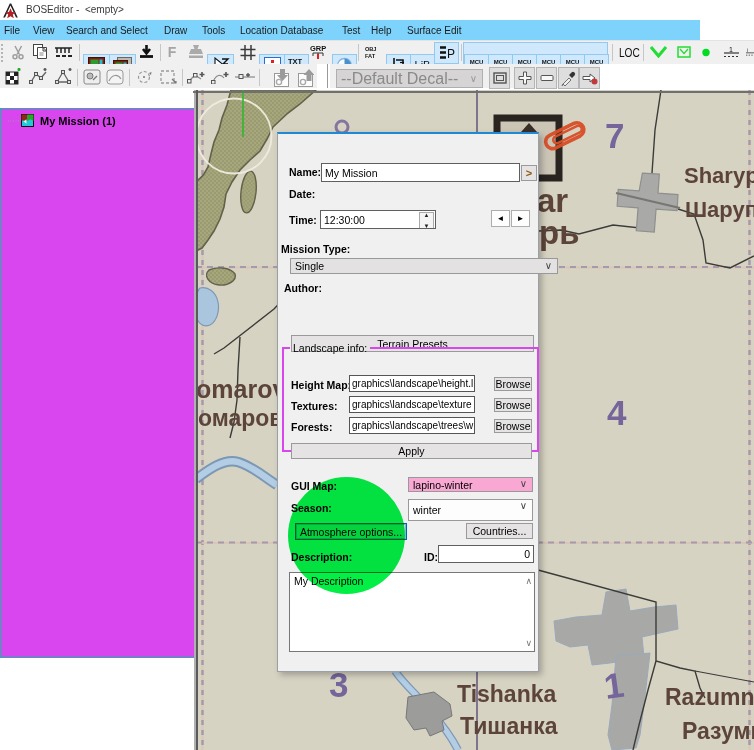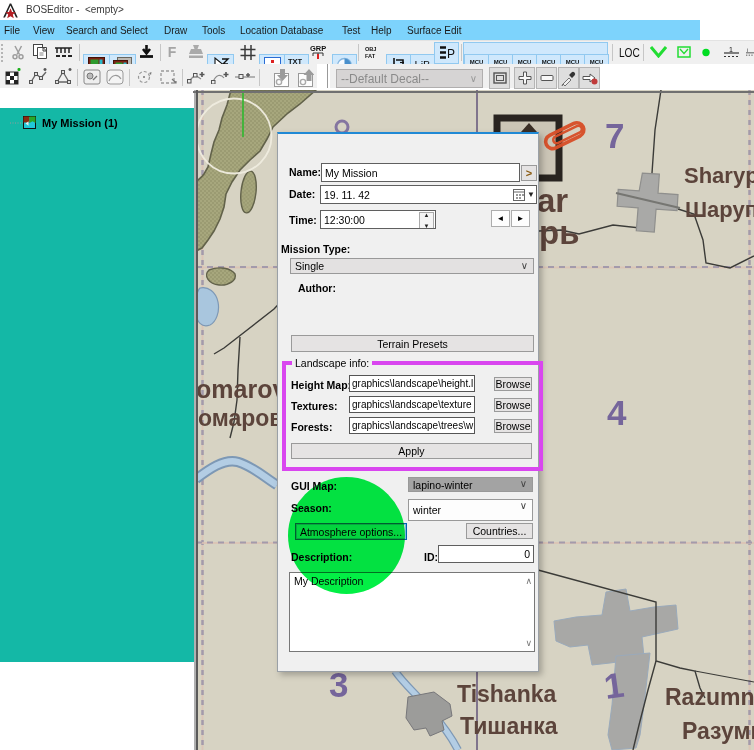--- a/index.html
+++ b/index.html
@@ -18,21 +18,21 @@
 .tbtn{position:absolute;top:1px;height:20px;display:flex;align-items:center;justify-content:center;}
 .hl{background:#cfe8fc;border:1px solid #91c9f0;margin-top:12px;}
 .tsep{position:absolute;top:3px;width:1px;height:17px;background:#c6c6c6;}
 .grip{position:absolute;top:3px;width:4px;height:18px;border-left:2px dotted #b5b5b5;}
 #tb2 .tbtn{top:3px;}
 #tb2 .tsep{top:5px;}
 .mcu b{font-size:6px;font-weight:bold;color:#111;text-align:center;line-height:6.5px;display:block;}
 .mcu i{display:block;font-style:normal;}
 
 #leftpanel{position:absolute;left:0;top:90px;width:196px;height:660px;background:#fff;}
-#tree{position:absolute;left:0px;top:18px;width:193px;height:548px;border:3px solid #14b8a6;background:#14b8a6;text-align:right;}
+#tree{position:absolute;left:0px;top:18px;width:193px;height:548px;border:1px solid #14b8a6;background:#d946ef;text-align:right;}
 #treeitem{position:absolute;left:6px;top:4px;height:14px;white-space:nowrap;font-size:11px;font-weight:bold;color:#000;}
 #panelsep{position:absolute;left:194px;top:90px;width:2px;height:660px;background:#b0b0b0;}
 #mapwrap{position:absolute;left:196px;top:90px;width:558px;height:660px;}
 #maptopline{position:absolute;left:193px;top:90.5px;width:561px;height:2px;background:#707070;z-index:5;}
 #mapleftline{position:absolute;left:196px;top:90px;width:2px;height:660px;background:#5a5a5a;z-index:5;}
 
 #dlg{position:absolute;left:277px;top:132px;width:262px;height:540px;background:#f0f0f0;border:1px solid #9aa0a6;border-top:2px solid #2089d5;box-sizing:border-box;box-shadow:3px 3px 6px rgba(0,0,0,0.25);font-size:10.5px;color:#000;}
 #dlgtitle{position:absolute;left:0;top:0;width:100%;height:27px;background:#fff;}
 #dlgtitle .t{position:absolute;left:9px;top:7px;font-size:10.5px;color:#2a2a2a;}
 #dlgx{position:absolute;right:1px;top:6px;width:19px;height:19px;background:#ca4f55;color:#fff;font-size:10px;font-weight:bold;text-align:center;line-height:19px;}
@@ -331,21 +331,21 @@
         </svg>
       </div>
 <div class="tbtn" style="left:296px;width:18px">
         <svg width="17" height="19" viewBox="0 0 17 19">
           <rect x="1.5" y="5.5" width="14" height="13" fill="#fdfdfd" stroke="#999"></rect>
           <circle cx="6" cy="14" r="2.6" fill="none" stroke="#aaa" stroke-width="1.4"></circle>
           <path d="M9.5 13 h5 v-6 h3 l-5.5-6 l-5.5 6 h3 Z" fill="#9b9b9b"></path>
         </svg>
       </div>
 <div class="cmb" style="left:336px;top:5px;width:147px;height:19px;background:#d6d4d4;border-color:#b0aeae;color:#8a8a8a">
-        <span style="font-size:12px">--Default Decal--</span>
+        <span style="font-size:16px">--Default Decal--</span>
         <span class="chev" style="top:3px;color:#999">∨</span>
       </div>
 <div class="tbtn" style="left:489px;width:19px;background:#dedede;border:1px solid #b5b5b5">
         <svg width="14" height="12" viewBox="0 0 14 12">
           <rect x="1" y="1" width="12" height="10" fill="none" stroke="#555" stroke-width="1.4"></rect>
           <rect x="3.5" y="3.5" width="7" height="5" fill="none" stroke="#555"></rect>
         </svg>
       </div>
 <div class="tbtn" style="left:514px;width:19px;background:#dedede;border:1px solid #b5b5b5">
         <svg width="14" height="14" viewBox="0 0 14 14">
@@ -480,56 +480,48 @@
 <text x="469" y="615" font-size="23">Razumny</text>
 <text x="486" y="649" font-size="23">Разумно</text>
 </g>
 </svg>
 </div>
   <div id="dlg">
     <div class="lbl" style="left:11px;top:32px">Name:</div>
     <div class="inp" style="left:43px;top:29px;width:199px;height:19px">My Mission</div>
     <div class="btn" style="left:243px;top:31px;width:16px;height:16px;color:#8a5a10;font-weight:bold;font-size:11px">&gt;</div>
     <div class="lbl" style="left:11px;top:54px">Date:</div>
-    <div class="inp" style="left:42px;top:51px;width:217px;height:19px">19. 11. 42
-      <svg style="position:absolute;right:11px;top:3px" width="12" height="12" viewBox="0 0 12 12">
-          <rect x="0.5" y="0.5" width="11" height="11" fill="#fff" stroke="#666"></rect>
-          <path d="M0.5 3 h11" stroke="#666"></path>
-          <path d="M3 5h2v2h-2zM6 5h2v2h-2zM9 5h2v2h-2zM3 8h2v2h-2zM6 8h2v2h-2z" fill="#999"></path>
-        </svg>
-      <span style="position:absolute;right:1px;top:4px;font-size:8px;color:#222">▼</span>
-    </div>
     <div class="lbl" style="left:11px;top:80px">Time:</div>
     <div class="inp" style="left:42px;top:76px;width:116px;height:19px">12:30:00
       <span style="position:absolute;right:1px;top:1px;width:13px;height:15px;border:1px solid #aaa;background:#f4f4f4;text-align:center">
           <span style="position:absolute;left:0;top:-1px;width:13px;font-size:6px;color:#222">▲</span>
           <span style="position:absolute;left:0;bottom:-1px;width:13px;font-size:6px;color:#222">▼</span>
         </span>
     </div>
     <div class="btn" style="left:213px;top:76px;width:19px;height:17px;background:#fdfdfd;border-color:#adadad;font-size:8px">◄</div>
     <div class="btn" style="left:233px;top:76px;width:19px;height:17px;background:#fdfdfd;border-color:#adadad;font-size:8px">►</div>
     <div class="lbl" style="left:3px;top:109px">Mission Type:</div>
-    <div class="cmb" style="left:12px;top:124px;width:244px;height:16px">Single<span class="chev">∨</span></div>
-    <div class="lbl" style="left:20px;top:148px">Author:</div>
+    <div class="cmb" style="left:12px;top:124px;width:268px;height:16px">Single<span class="chev">∨</span></div>
+    <div class="lbl" style="left:6px;top:148px">Author:</div>
     <div class="btn" style="left:13px;top:201px;width:243px;height:17px">Terrain Presets</div>
-    <fieldset style="position:absolute;left:4px;top:223px;width:253px;height:106px;border:4px solid #d946ef;margin:0;padding:0">
+    <fieldset style="position:absolute;left:4px;top:208px;width:253px;height:106px;border:2px solid #d946ef;margin:0;padding:0">
       <legend style="font-size:10.5px;margin-left:6px;padding:0 3px">Landscape info:</legend>
     </fieldset>
     <div class="lbl" style="left:13px;top:245px">Height Map:</div>
     <div class="inp" style="left:71px;top:241px;width:126px;height:17px;border-color:#555;font-size:10px;padding:0 2px">graphics\landscape\height.l</div>
     <div class="btn" style="left:216px;top:243px;width:38px;height:14px;font-size:10.5px">Browse</div>
     <div class="lbl" style="left:13px;top:266px">Textures:</div>
     <div class="inp" style="left:71px;top:262px;width:126px;height:17px;border-color:#555;font-size:10px;padding:0 2px">graphics\landscape\texture</div>
     <div class="btn" style="left:216px;top:264px;width:38px;height:14px;font-size:10.5px">Browse</div>
     <div class="lbl" style="left:13px;top:287px">Forests:</div>
     <div class="inp" style="left:71px;top:283px;width:126px;height:17px;border-color:#555;font-size:10px;padding:0 2px">graphics\landscape\trees\w</div>
     <div class="btn" style="left:216px;top:285px;width:38px;height:14px;font-size:10.5px">Browse</div>
     <div class="btn" style="left:13px;top:309px;width:241px;height:16px">Apply</div>
     <div class="lbl" style="left:13px;top:346px">GUI Map:</div>
-    <div class="cmb" style="left:130px;top:343px;width:125px;height:15px;background:#a3a3a3">lapino-winter<span class="chev" style="top:0">∨</span></div>
+    <div class="cmb" style="left:130px;top:343px;width:125px;height:15px;background:#f9a8d4">lapino-winter<span class="chev" style="top:0">∨</span></div>
     <div class="lbl" style="left:13px;top:368px">Season:</div>
     <div class="cmb" style="left:130px;top:365px;width:125px;height:22px;background:#fdfdfd">winter<span class="chev" style="top:0">∨</span></div>
     <div class="btn" style="left:17px;top:389px;width:112px;height:17px;font-size:10.5px;border:1px solid #0063b1;box-shadow:inset 0 0 0 1px #7db7e0">Atmosphere options...</div>
     <div class="btn" style="left:188px;top:389px;width:67px;height:16px">Countries...</div>
     <div class="lbl" style="left:13px;top:417px">Description:</div>
     <div class="lbl" style="left:146px;top:417px">ID:</div>
     <div class="inp" style="left:160px;top:411px;width:96px;height:18px;justify-content:flex-end">0</div>
     <div style="position:absolute;left:11px;top:438px;width:246px;height:80px;background:#fff;border:1px solid #777;box-sizing:border-box">
       <span style="position:absolute;left:4px;top:2px;font-size:10.5px">My Description</span>
       <span style="position:absolute;right:2px;top:3px;font-size:9px;color:#777">∧</span>

